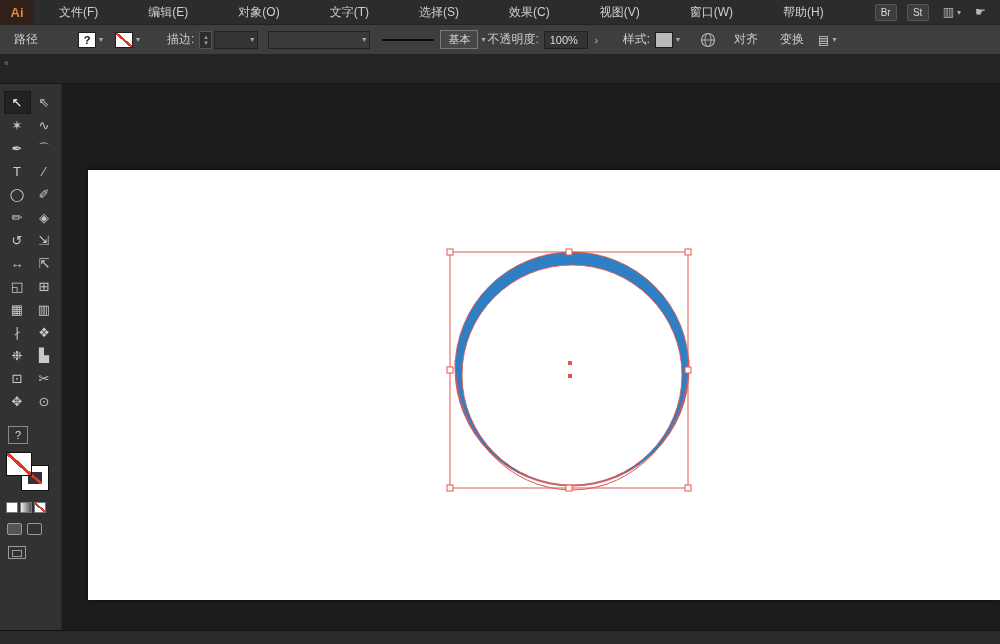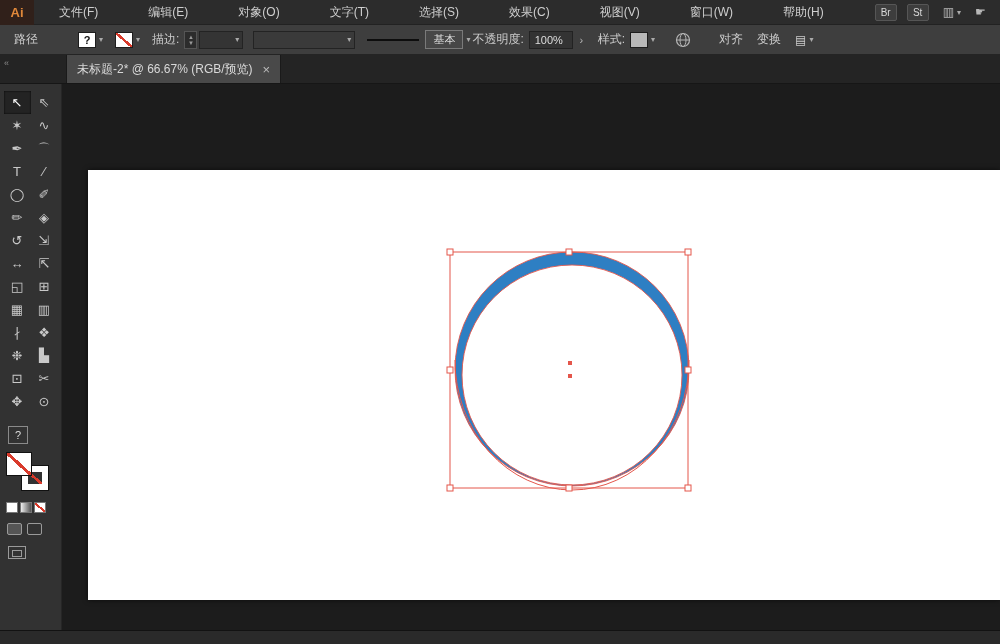--- a/index.html
+++ b/index.html
@@ -28,21 +28,21 @@
   .spinner { margin-left:5px; width:13px; height:18px; background:#2c2c2c; border:1px solid #555; display:flex; flex-direction:column; align-items:center; justify-content:center; color:#9a9a9a; }
   .spinner span { font-size:6px; line-height:6px; }
   .dd { height:18px; background:#343434; border:1px solid #232323; display:flex; align-items:center; justify-content:flex-end; padding:0 3px; }
   .dd.small { width:44px; margin-left:2px; }
   .dd.wide { width:102px; margin-left:10px; background:#3a3a3a; }
   .stroke-line { width:52px; height:2px; background:#0d0d0d; margin-left:12px; }
   .basic-btn { margin-left:6px; border:1px solid #7a7a7a; background:#474747; padding:1px 7px; font-size:11px; color:#ddd; }
   .val-box { margin-left:5px; width:44px; height:18px; background:#333; border:1px solid #222; color:#ddd; font-size:11px; display:flex; align-items:center; padding-left:5px; }
   .flyout { margin-left:2px; width:13px; height:18px; color:#b5b5b5; font-size:11px; display:flex; align-items:center; justify-content:center; }
   .globe { margin-left:20px; display:flex; }
-  .cb-btn { margin-left:28px; white-space:nowrap; }
+  .cb-btn { margin-left:18px; white-space:nowrap; }
 
   
   #tabbar { left:0; top:55px; width:1000px; height:29px; background:#242424; border-bottom:1px solid #161616; display:flex; align-items:flex-end; }
   #toolbar-collapse { position:absolute; left:4px; top:3px; color:#8a8a8a; font-size:9px; }
   .doc-tab { margin-left:66px; height:28px; background:#494949; border-left:1px solid #1a1a1a; border-right:1px solid #1a1a1a; display:flex; align-items:center; gap:10px; padding:0 10px; color:#d9d9d9; font-size:12px; white-space:nowrap; }
   .tab-close { color:#bbb; font-size:13px; line-height:1; }
 
   
   #toolbar { left:0; top:84px; width:62px; height:546px; background:#323232; border-right:1px solid #262626; }
   #tools { display:grid; grid-template-columns:27px 27px; justify-content:center; margin-top:7px; }
@@ -102,70 +102,66 @@
     <span class="cb-group" style="margin-left:40px;">
       <span class="swatch q">?</span>
       <span class="caret">▾</span>
     </span>
 
     <span class="cb-group" style="margin-left:12px;">
       <span class="swatch none"></span>
       <span class="caret">▾</span>
     </span>
 
-    <span class="cb-label" style="margin-left:12px;">描边:</span>
+    <span class="cb-label" style="margin-left:27px;">描边:</span>
     <span class="spinner">
       <span>▲</span>
       <span>▼</span>
     </span>
     <span class="dd small">
       <span class="caret">▾</span>
     </span>
 
     <span class="dd wide">
       <span class="caret">▾</span>
     </span>
 
     <span class="stroke-line"></span>
     <span class="basic-btn">基本</span>
     <span class="caret">▾</span>
 
     <span class="cb-label" style="margin-left:2px;">不透明度:</span>
     <span class="val-box">100%</span>
     <span class="flyout">›</span>
 
-    <span class="cb-label" style="margin-left:10px;">样式:</span>
+    <span class="cb-label" style="margin-left:20px;">样式:</span>
     <span class="cb-group" style="margin-left:5px;">
       <span class="swatch style"></span>
       <span class="caret">▾</span>
     </span>
 
     <span class="globe">
       <svg width="16" height="16" viewBox="0 0 16 16">
         <circle cx="8" cy="8" r="6.5" fill="none" stroke="#b5b5b5" stroke-width="1.2"></circle>
         <ellipse cx="8" cy="8" rx="3" ry="6.5" fill="none" stroke="#b5b5b5" stroke-width="1"></ellipse>
         <line x1="1.5" y1="8" x2="14.5" y2="8" stroke="#b5b5b5" stroke-width="1"></line>
       </svg>
     </span>
 
     <span class="cb-btn">对齐</span>
-    <span class="cb-btn" style="margin-left:14px;">变换</span>
+    <span class="cb-btn" style="margin-left:22px;">变换</span>
 
     <span class="cb-group" style="margin-left:14px;">
       <span>▤</span>
       <span class="caret">▾</span>
     </span>
   </div>
 
   <div id="tabbar" class="abs">
     <span id="toolbar-collapse">«</span>
-    <div class="doc-tab">
-      <span>未标题-2* @ 66.67% (RGB/预览)</span>
-      <span class="tab-close">×</span>
-    </div>
   </div>
 
   <div id="toolbar" class="abs">
     <div id="tools">
       <span class="tool sel">↖</span>
       <span class="tool">⇖</span>
       <span class="tool">✶</span>
       <span class="tool">∿</span>
       <span class="tool">✒</span>
       <span class="tool">⌒</span>

